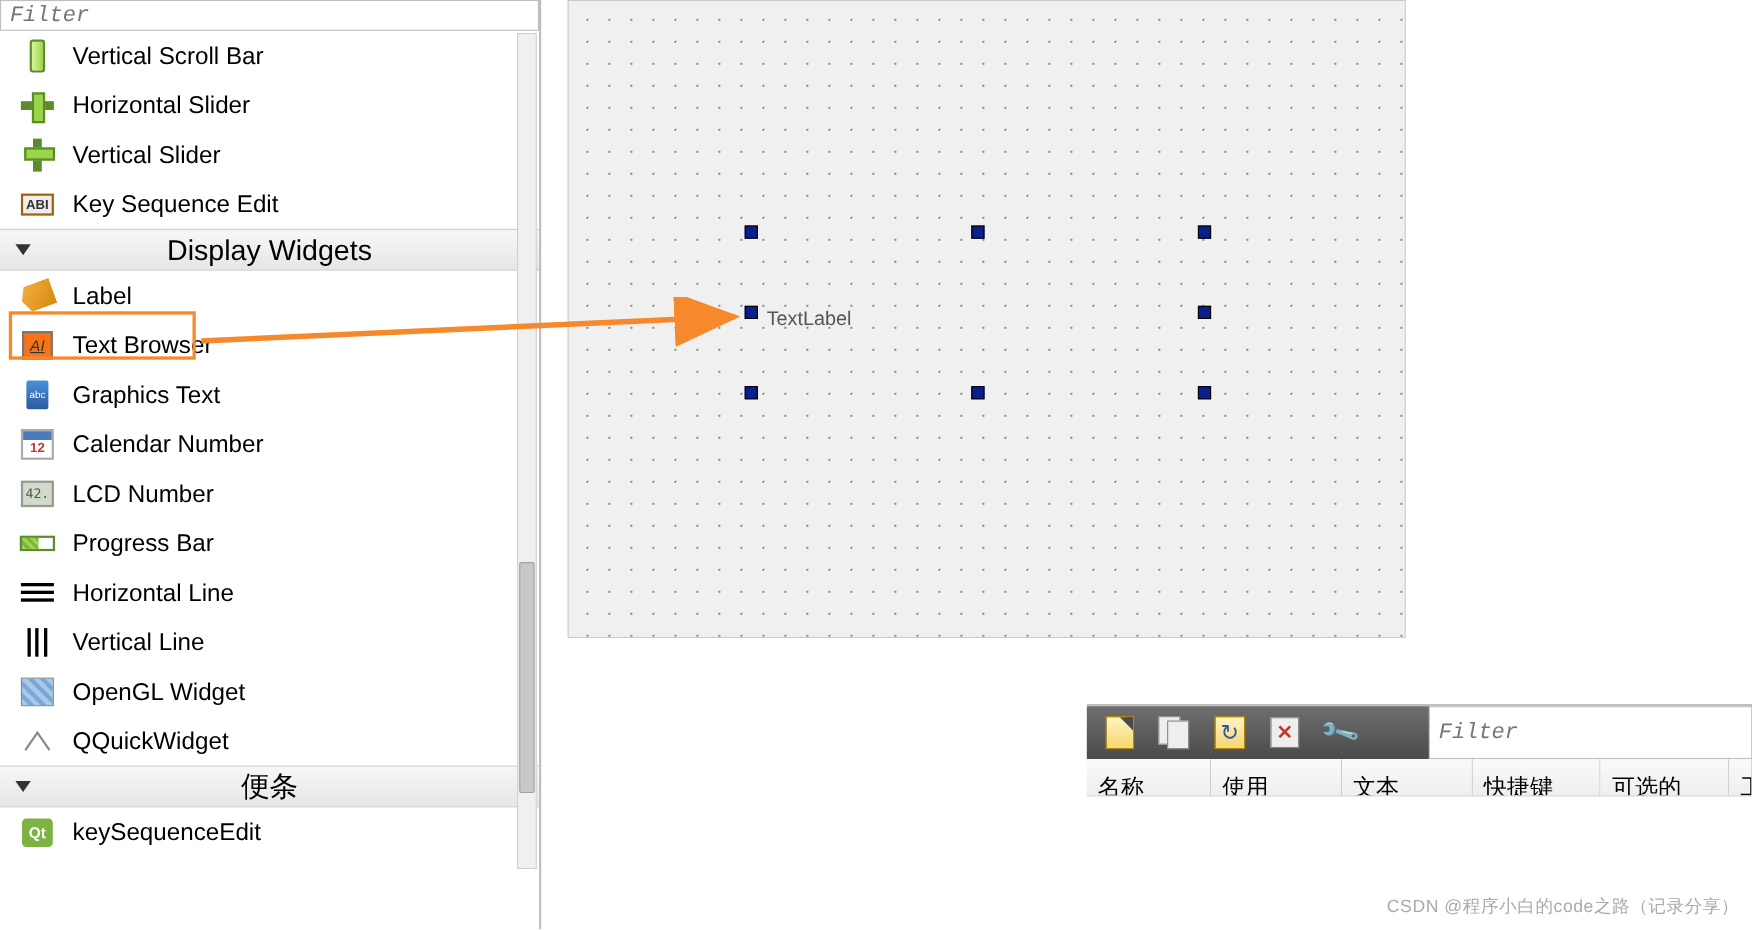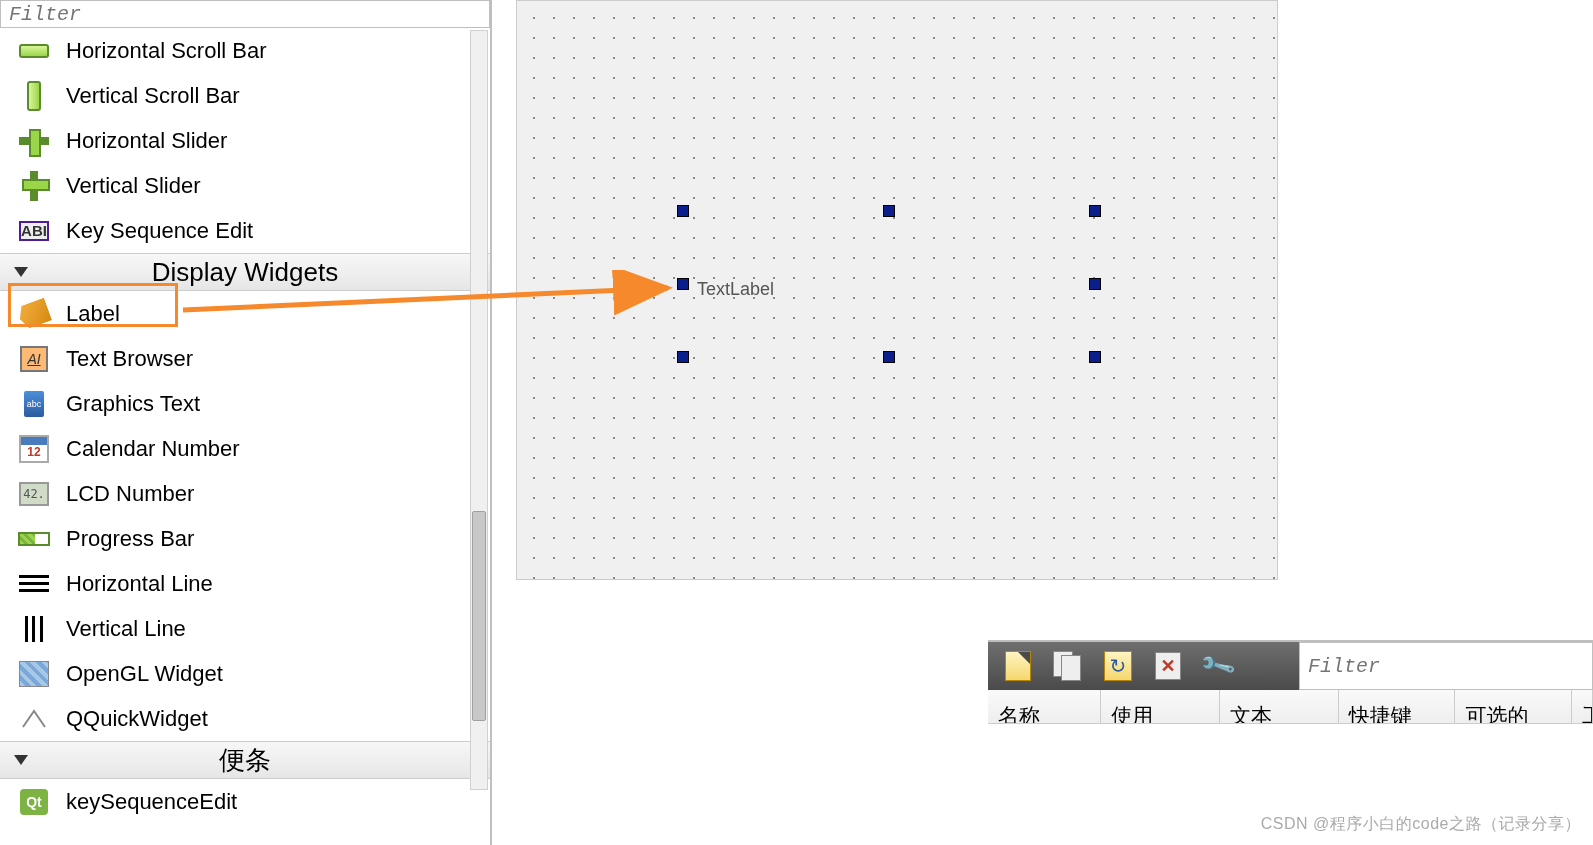--- a/index.html
+++ b/index.html
@@ -28,23 +28,23 @@
 .col-headers .col{border-right:1px solid #ccc;background:linear-gradient(#fafafa,#eee);font-size:21px;padding:12px 10px;white-space:nowrap;overflow:hidden}
 .arrow-svg{position:absolute;z-index:6;pointer-events:none}
 .watermark{position:absolute;right:12px;bottom:10px;font-size:16px;color:#aaa;letter-spacing:0.5px}
 
 .i-hscroll{width:30px;height:14px;border:2px solid #5a8c2b;background:linear-gradient(#d8f59a,#9bd64a);border-radius:3px}
 .i-vscroll{width:14px;height:30px;border:2px solid #5a8c2b;background:linear-gradient(90deg,#d8f59a,#9bd64a);border-radius:3px}
 .i-hslider{width:30px;height:8px;position:relative;background:#5a8c2b}
 .i-hslider::after{content:"";position:absolute;left:10px;top:-8px;width:8px;height:24px;background:#9bd64a;border:2px solid #5a8c2b}
 .i-vslider{width:8px;height:30px;position:relative;background:#5a8c2b}
 .i-vslider::after{content:"";position:absolute;top:8px;left:-8px;width:24px;height:8px;background:#9bd64a;border:2px solid #5a8c2b}
-.i-keyseq{width:30px;height:20px;border:2px solid #4c1d95;background:#eee;font-size:15px;display:flex;align-items:center;justify-content:center;color:#333;font-weight:bold}
+.i-keyseq{width:30px;height:20px;border:2px solid #a16207;background:#eee;font-size:12px;display:flex;align-items:center;justify-content:center;color:#333;font-weight:bold}
 .i-label{width:30px;height:24px;background:linear-gradient(135deg,#f5b041,#d68910);transform:rotate(-20deg);clip-path:polygon(20% 0,100% 0,100% 100%,20% 100%,0 50%)}
-.i-textbrowser{width:28px;height:26px;border:2px solid #777;background:#fdba74;font-style:italic;font-size:14px;display:flex;align-items:center;justify-content:center;color:#333;text-decoration:underline}
+.i-textbrowser{width:28px;height:26px;border:2px solid #777;background:#f97316;font-style:italic;font-size:14px;display:flex;align-items:center;justify-content:center;color:#333;text-decoration:underline}
 .i-graphics{width:20px;height:26px;background:linear-gradient(#4a90d9,#2c5aa0);border-radius:2px;color:#fff;font-size:9px;display:flex;align-items:center;justify-content:center}
 .i-calendar{width:30px;height:28px;border:2px solid #aaa;background:#fff;position:relative}
 .i-calendar::before{content:"";position:absolute;top:0;left:0;right:0;height:8px;background:#4a7bbf}
 .i-calendar::after{content:"12";position:absolute;bottom:2px;left:0;right:0;text-align:center;font-size:12px;color:#c0392b;font-weight:bold}
 .i-lcd{width:30px;height:24px;border:2px solid #999;background:#d0dcc8;font-size:12px;display:flex;align-items:center;justify-content:center;color:#555;font-family:monospace}
 .i-progress{width:32px;height:14px;border:2px solid #5a8c2b;background:#fff;position:relative}
 .i-progress::after{content:"";position:absolute;left:0;top:0;bottom:0;width:55%;background:repeating-linear-gradient(45deg,#9bd64a,#9bd64a 3px,#7cb342 3px,#7cb342 6px)}
 .i-hline{width:30px;height:22px;display:flex;flex-direction:column;justify-content:space-around}
 .i-hline span{height:3px;background:#000}
 .i-vline{width:22px;height:26px;display:flex;flex-direction:row;justify-content:space-around}
@@ -64,26 +64,20 @@
 </style>
 </head>
 <body>
 
 <div class="left-panel">
   <input class="filter-input" placeholder="Filter" style="">
   <div class="widget-list">
 
     <div class="widget-row">
       <span class="icon-box">
-          <span class="i-hscroll"></span>
-        </span>
-      <span>Horizontal Scroll Bar</span>
-    </div>
-    <div class="widget-row">
-      <span class="icon-box">
           <span class="i-vscroll"></span>
         </span>
       <span>Vertical Scroll Bar</span>
     </div>
     <div class="widget-row">
       <span class="icon-box">
           <span class="i-hslider"></span>
         </span>
       <span>Horizontal Slider</span>
     </div>

